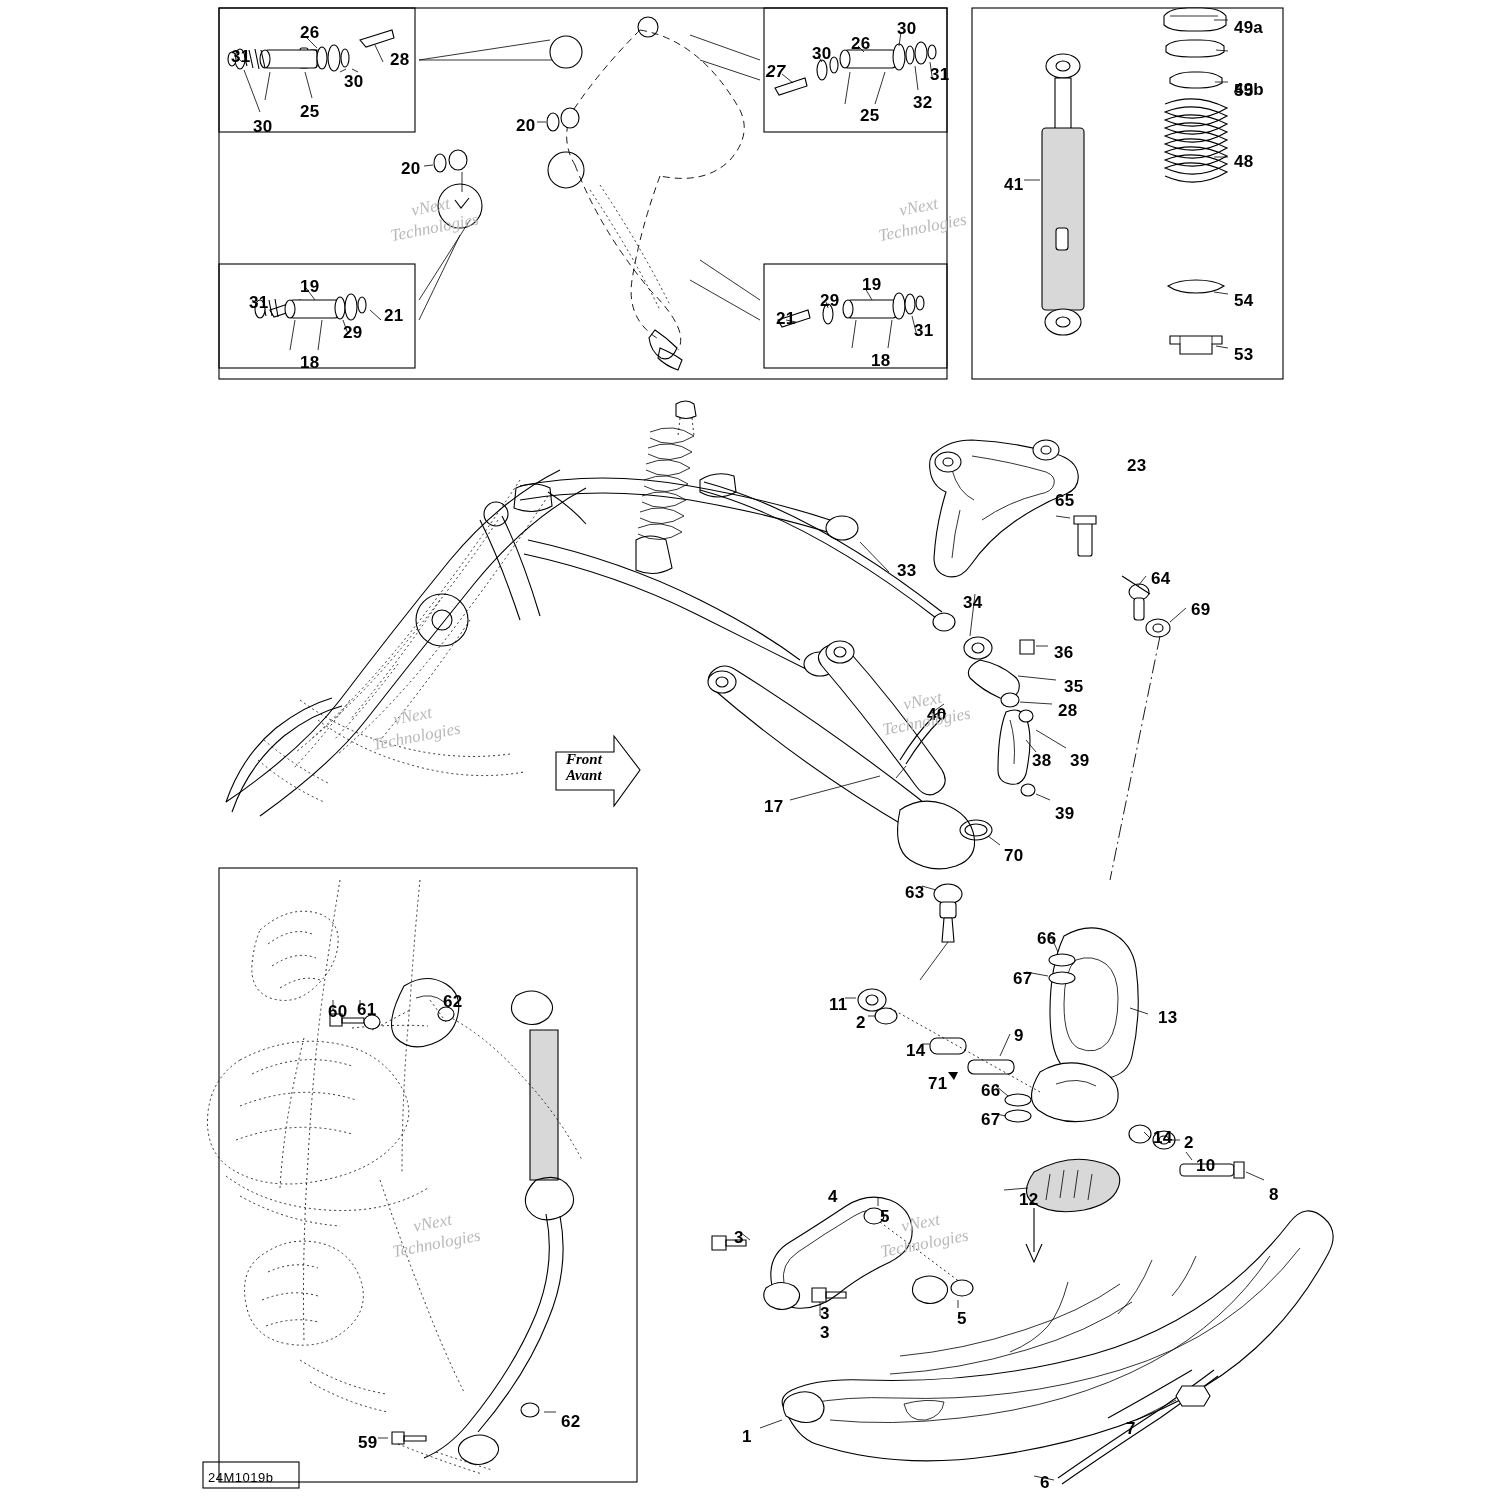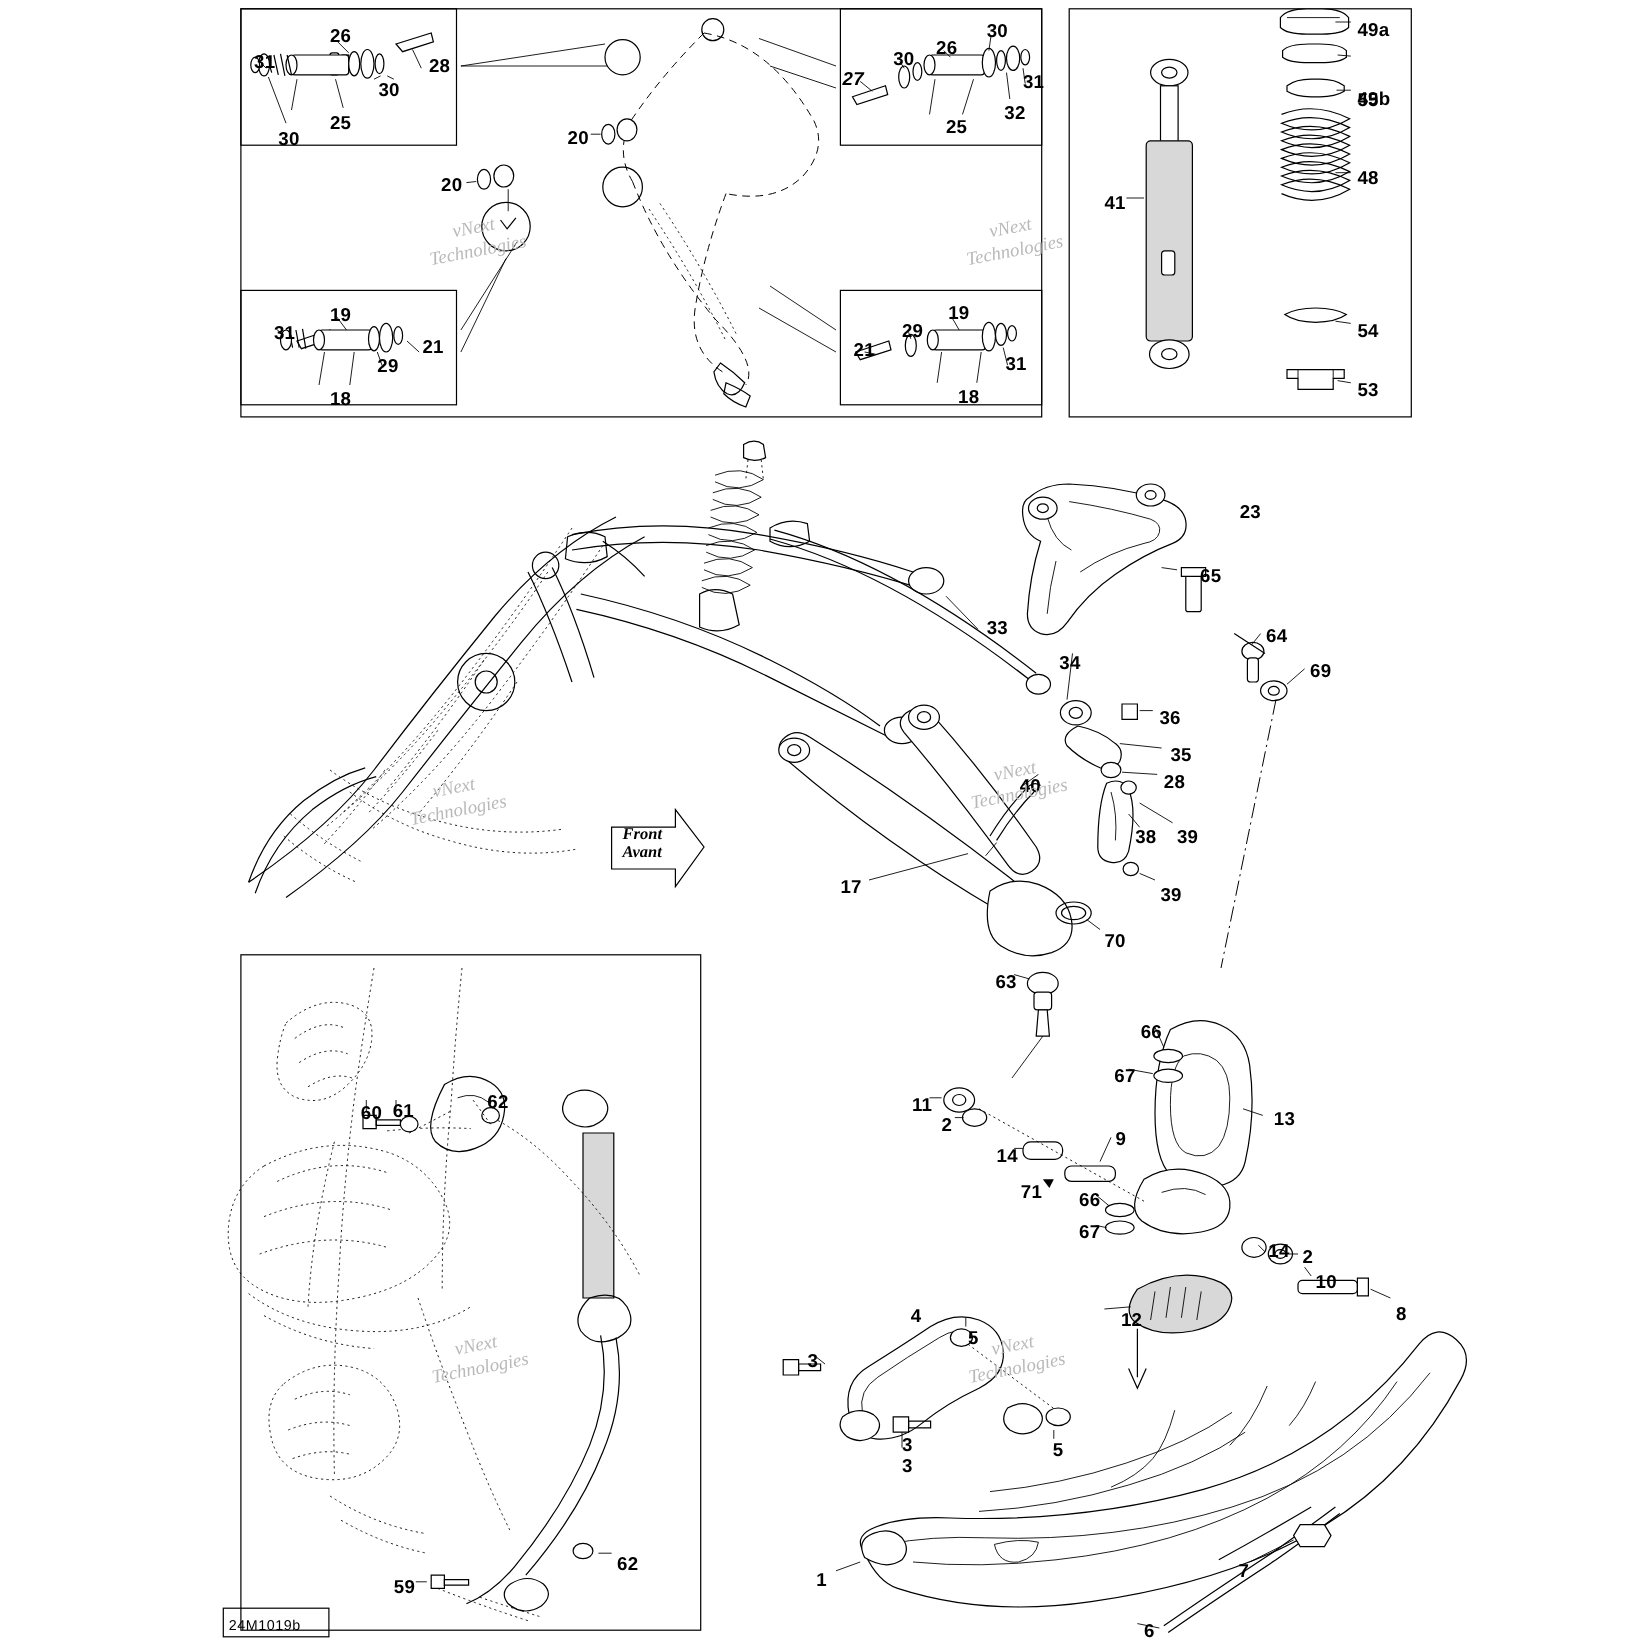--- a/index.html
+++ b/index.html
@@ -528,21 +528,21 @@
 
   <div class="callout" style="left:1234px;top:19px;">49a</div>
   <div class="callout" style="left:1234px;top:50px;margin-top:32px;">55</div>
   <div class="callout" style="left:1234px;top:81px;">49b</div>
   <div class="callout" style="left:1234px;top:153px;">48</div>
   <div class="callout" style="left:1004px;top:176px;">41</div>
   <div class="callout" style="left:1234px;top:292px;text-align:center;">54</div>
   <div class="callout" style="left:1234px;top:346px;">53</div>
 
   <div class="callout" style="left:1127px;top:457px;">23</div>
-  <div class="callout" style="left:1055px;top:515px;margin-left:36px;">65</div>
+  <div class="callout" style="left:1055px;top:492px;">65</div>
   <div class="callout" style="left:897px;top:562px;">33</div>
   <div class="callout" style="left:1151px;top:570px;">64</div>
   <div class="callout" style="left:963px;top:594px;">34</div>
   <div class="callout" style="left:1191px;top:601px;">69</div>
   <div class="callout" style="left:1054px;top:644px;">36</div>
   <div class="callout" style="left:1064px;top:678px;">35</div>
   <div class="callout" style="left:1058px;top:702px;">28</div>
   <div class="callout" style="left:927px;top:706px;">40</div>
   <div class="callout" style="left:1032px;top:752px;">38</div>
   <div class="callout" style="left:1070px;top:752px;">39</div>

